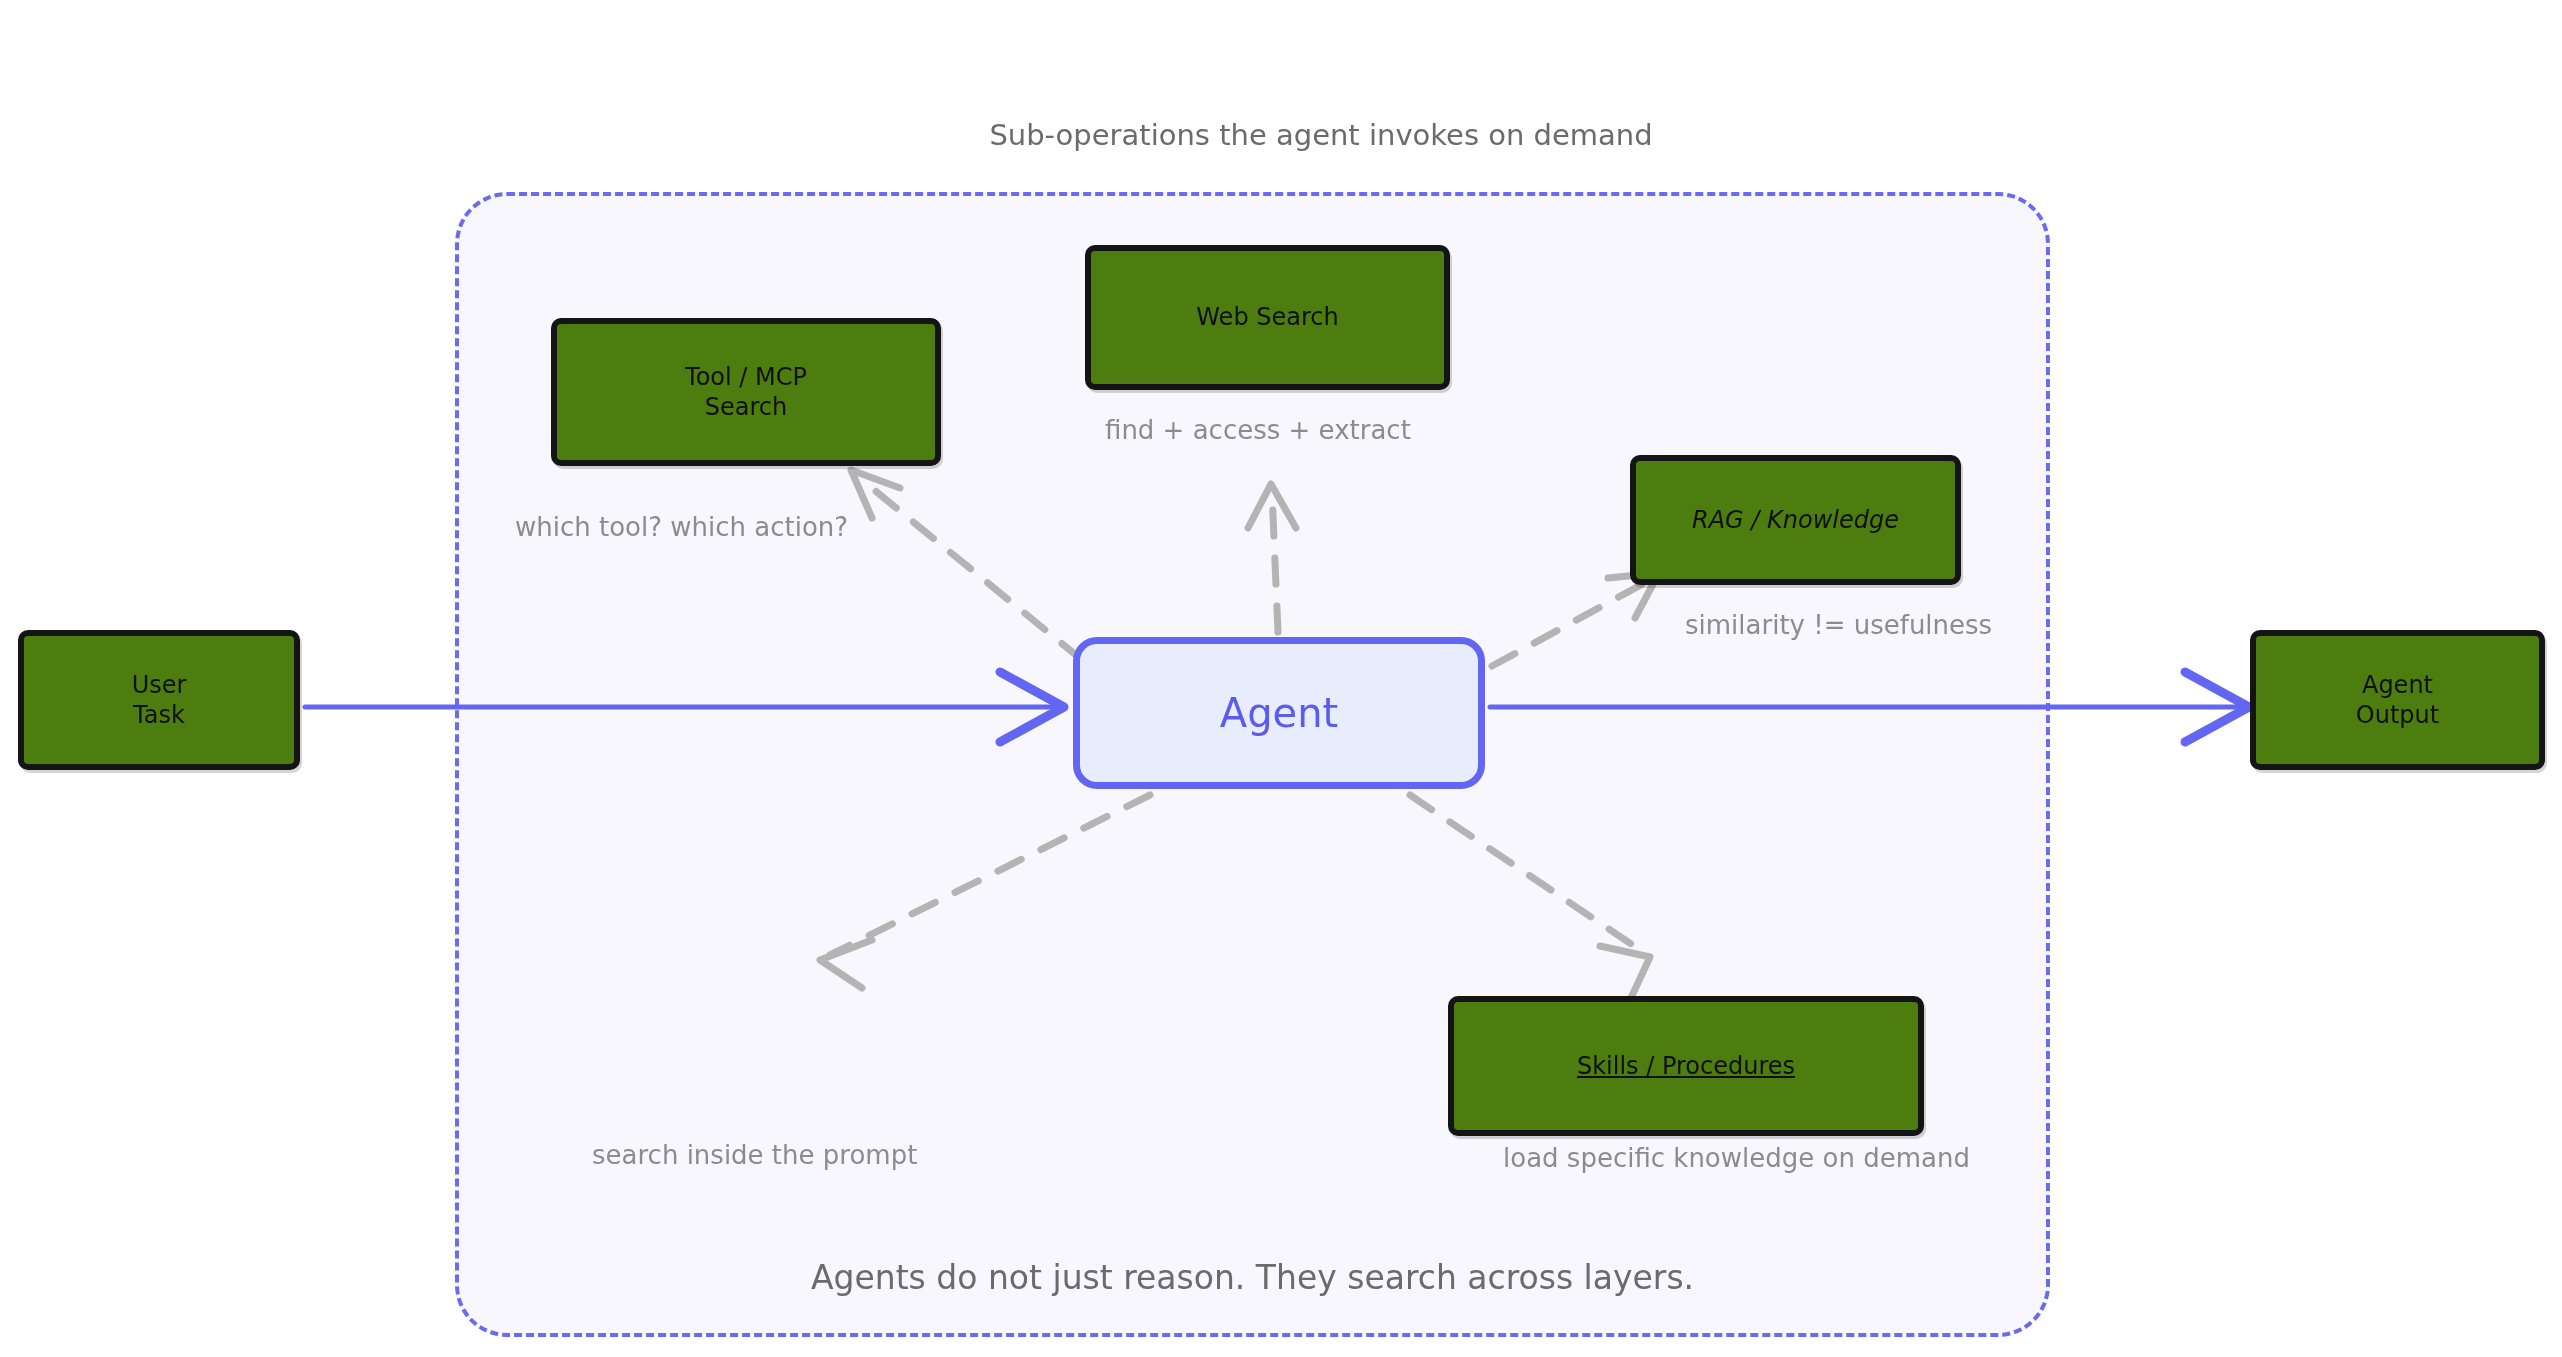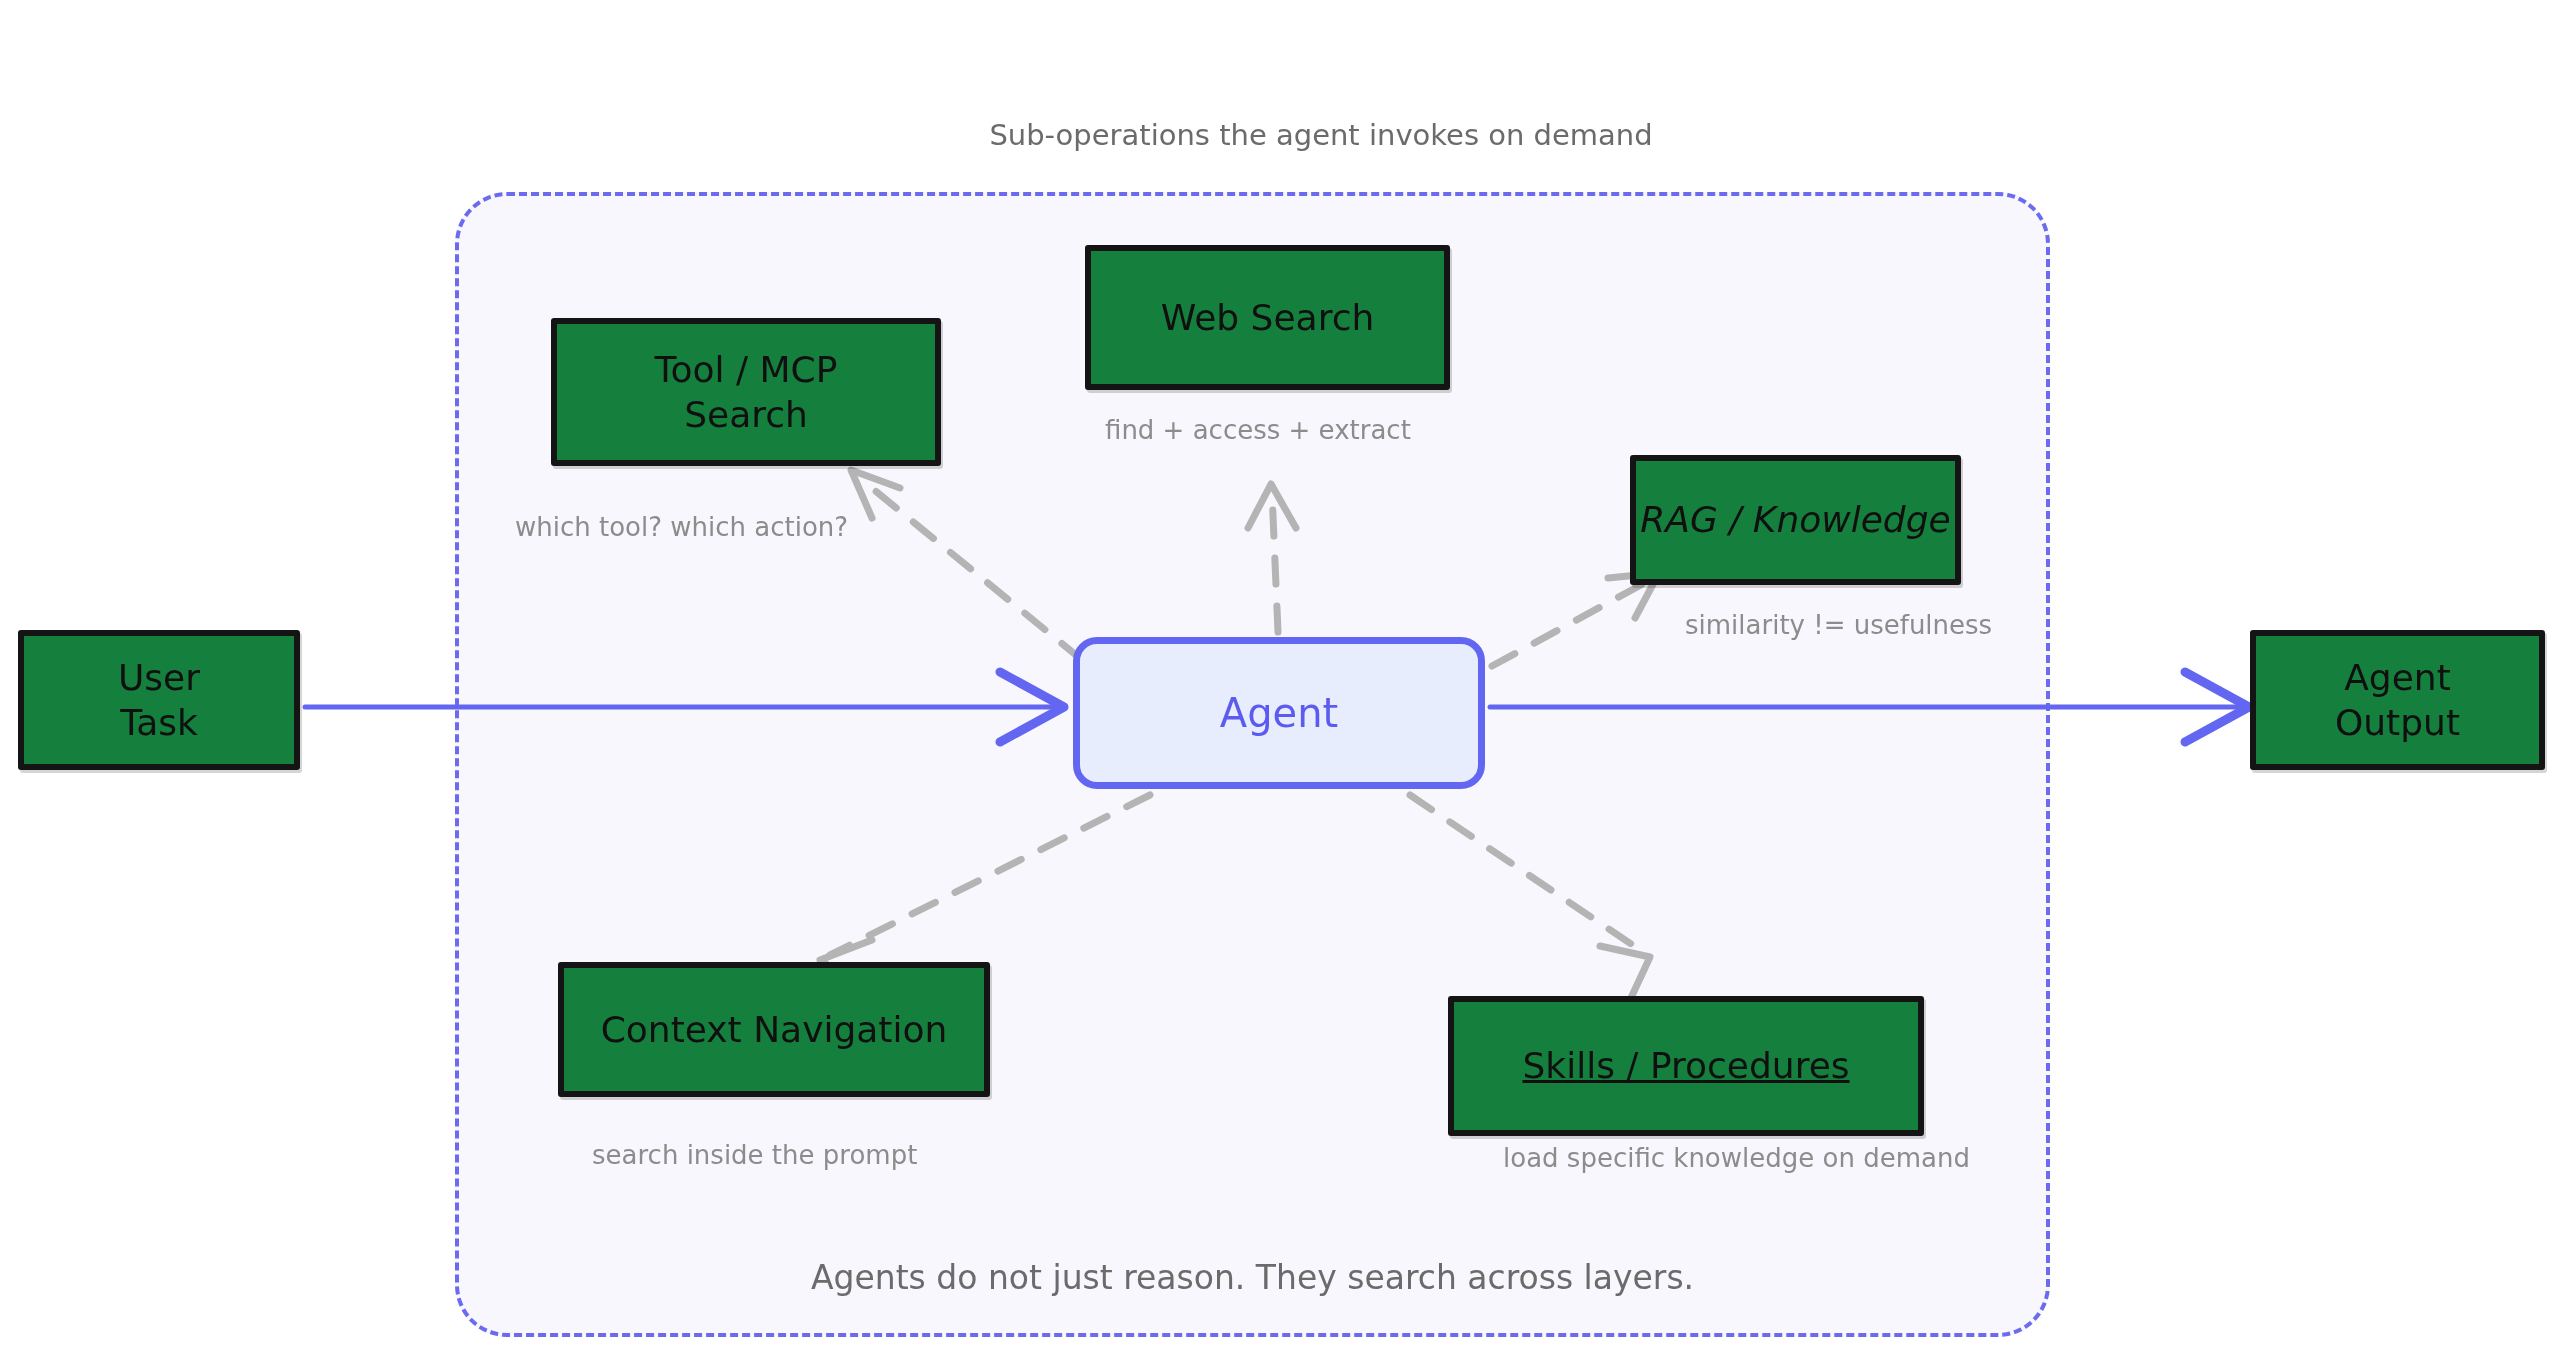--- a/index.html
+++ b/index.html
@@ -67,29 +67,29 @@
     text-align: center;
     font-size: 33px;
     color: #6b6b6b;
     font-family: "DejaVu Sans", sans-serif;
   }
 
   
   .node {
     position: absolute;
     box-sizing: border-box;
-    background: #15803d;
+    background: #4d7c0f;
     border: 6px solid #141414;
-    border-radius: 3px;
+    border-radius: 10px;
     display: flex;
     align-items: center;
     justify-content: center;
     text-align: center;
     color: #101010;
-    font-size: 36px;
+    font-size: 24px;
     line-height: 1.26;
     font-family: "DejaVu Sans", sans-serif;
     white-space: pre-line;
     box-shadow: 2px 3px 0 rgba(20,20,20,0.18);
   }
 
   .node.agent {
     border-color: #6366f1;
     background: #e8edfd;
     color: #5b5bf0;
@@ -184,21 +184,20 @@
   <div class="node n-user-task">User
 Task</div>
   <div class="node n-agent-output">Agent
 Output</div>
 
   <div class="node n-tool-mcp">Tool / MCP
 Search</div>
   <div class="node n-web-search">Web Search</div>
   <div class="node n-rag">RAG / Knowledge</div>
   <div class="node agent n-agent">Agent</div>
-  <div class="node n-context-nav">Context Navigation</div>
   <div class="node n-skills">Skills / Procedures</div>
 
   <div class="caption cap-tool">which tool? which action?</div>
   <div class="caption cap-web">find + access + extract</div>
   <div class="caption cap-rag">similarity != usefulness</div>
   <div class="caption cap-context">search inside the prompt</div>
   <div class="caption cap-skills">load specific knowledge on demand</div>
 
 </div>
 

